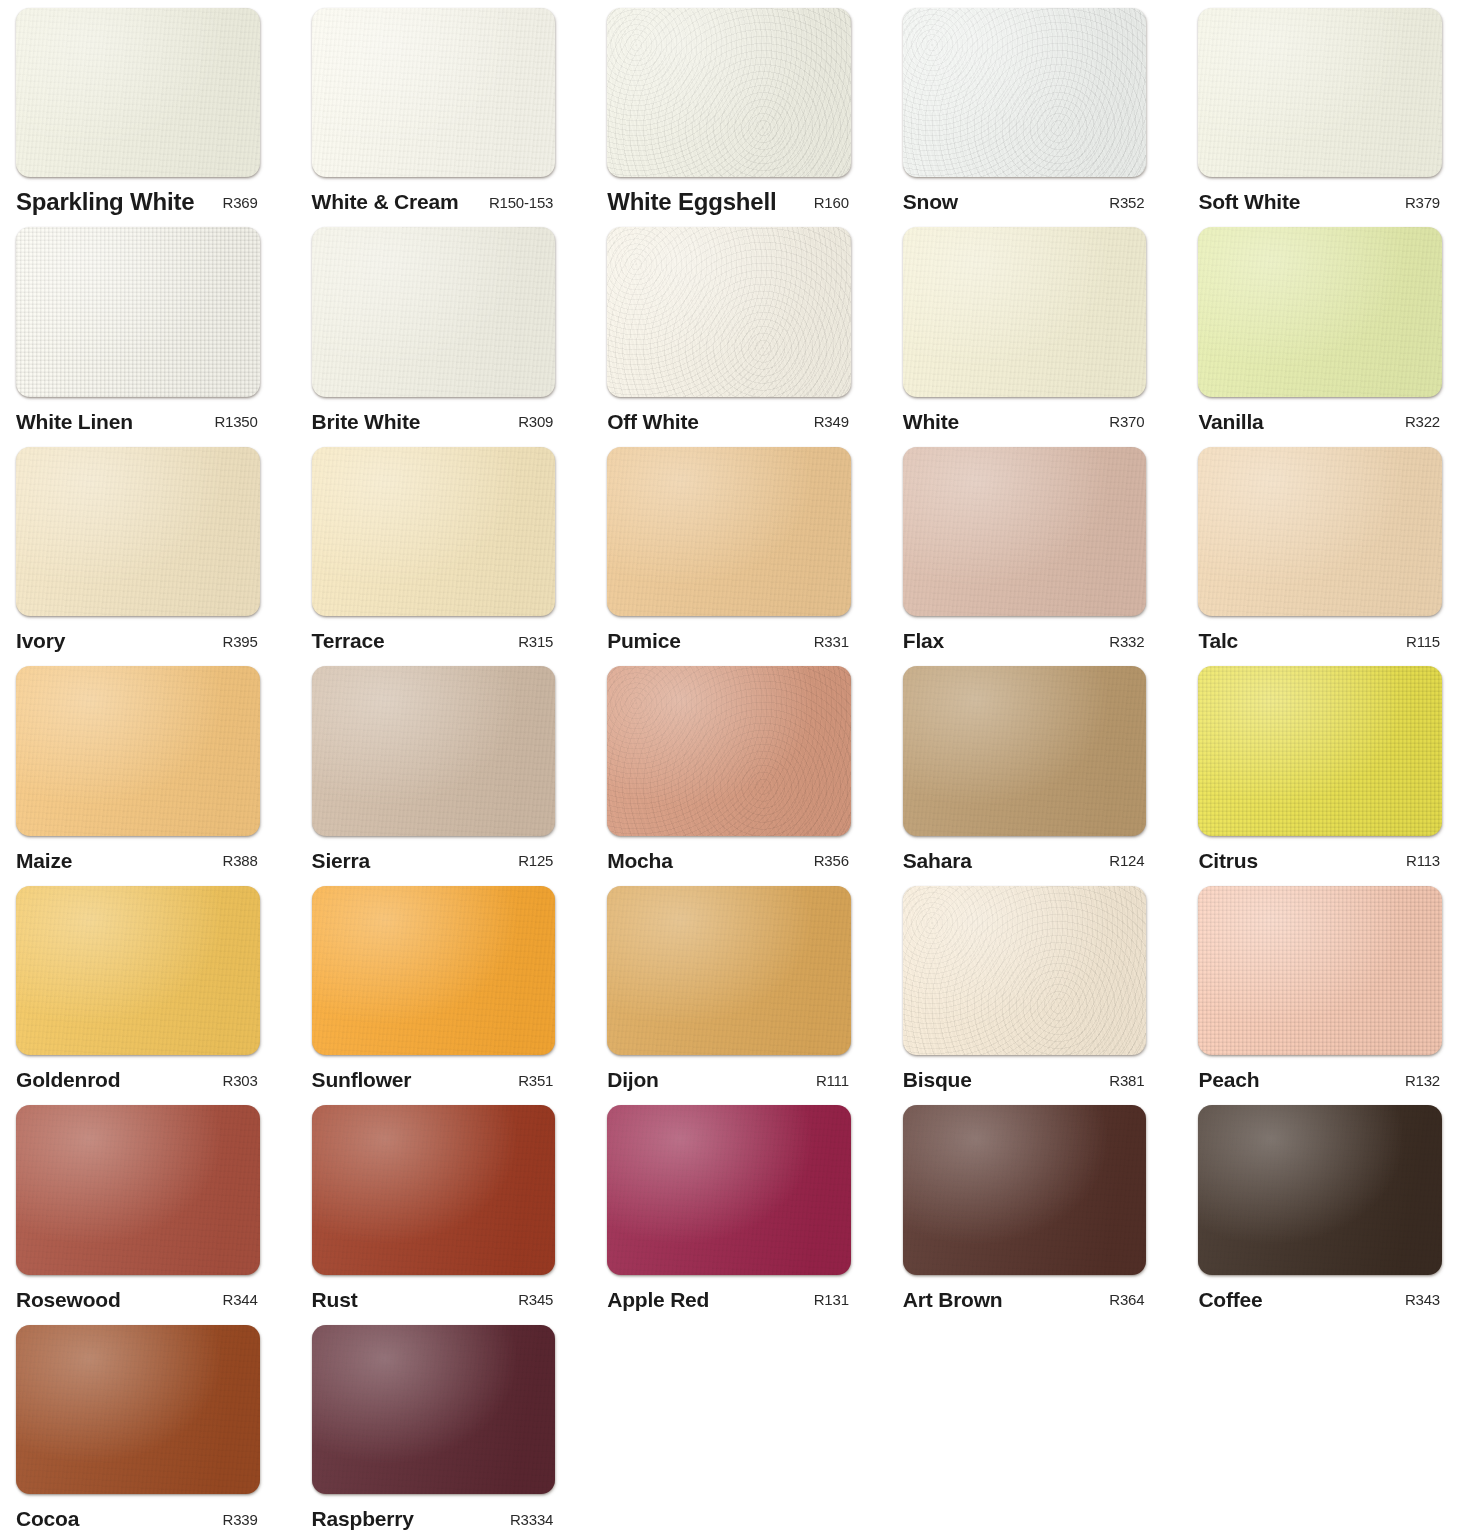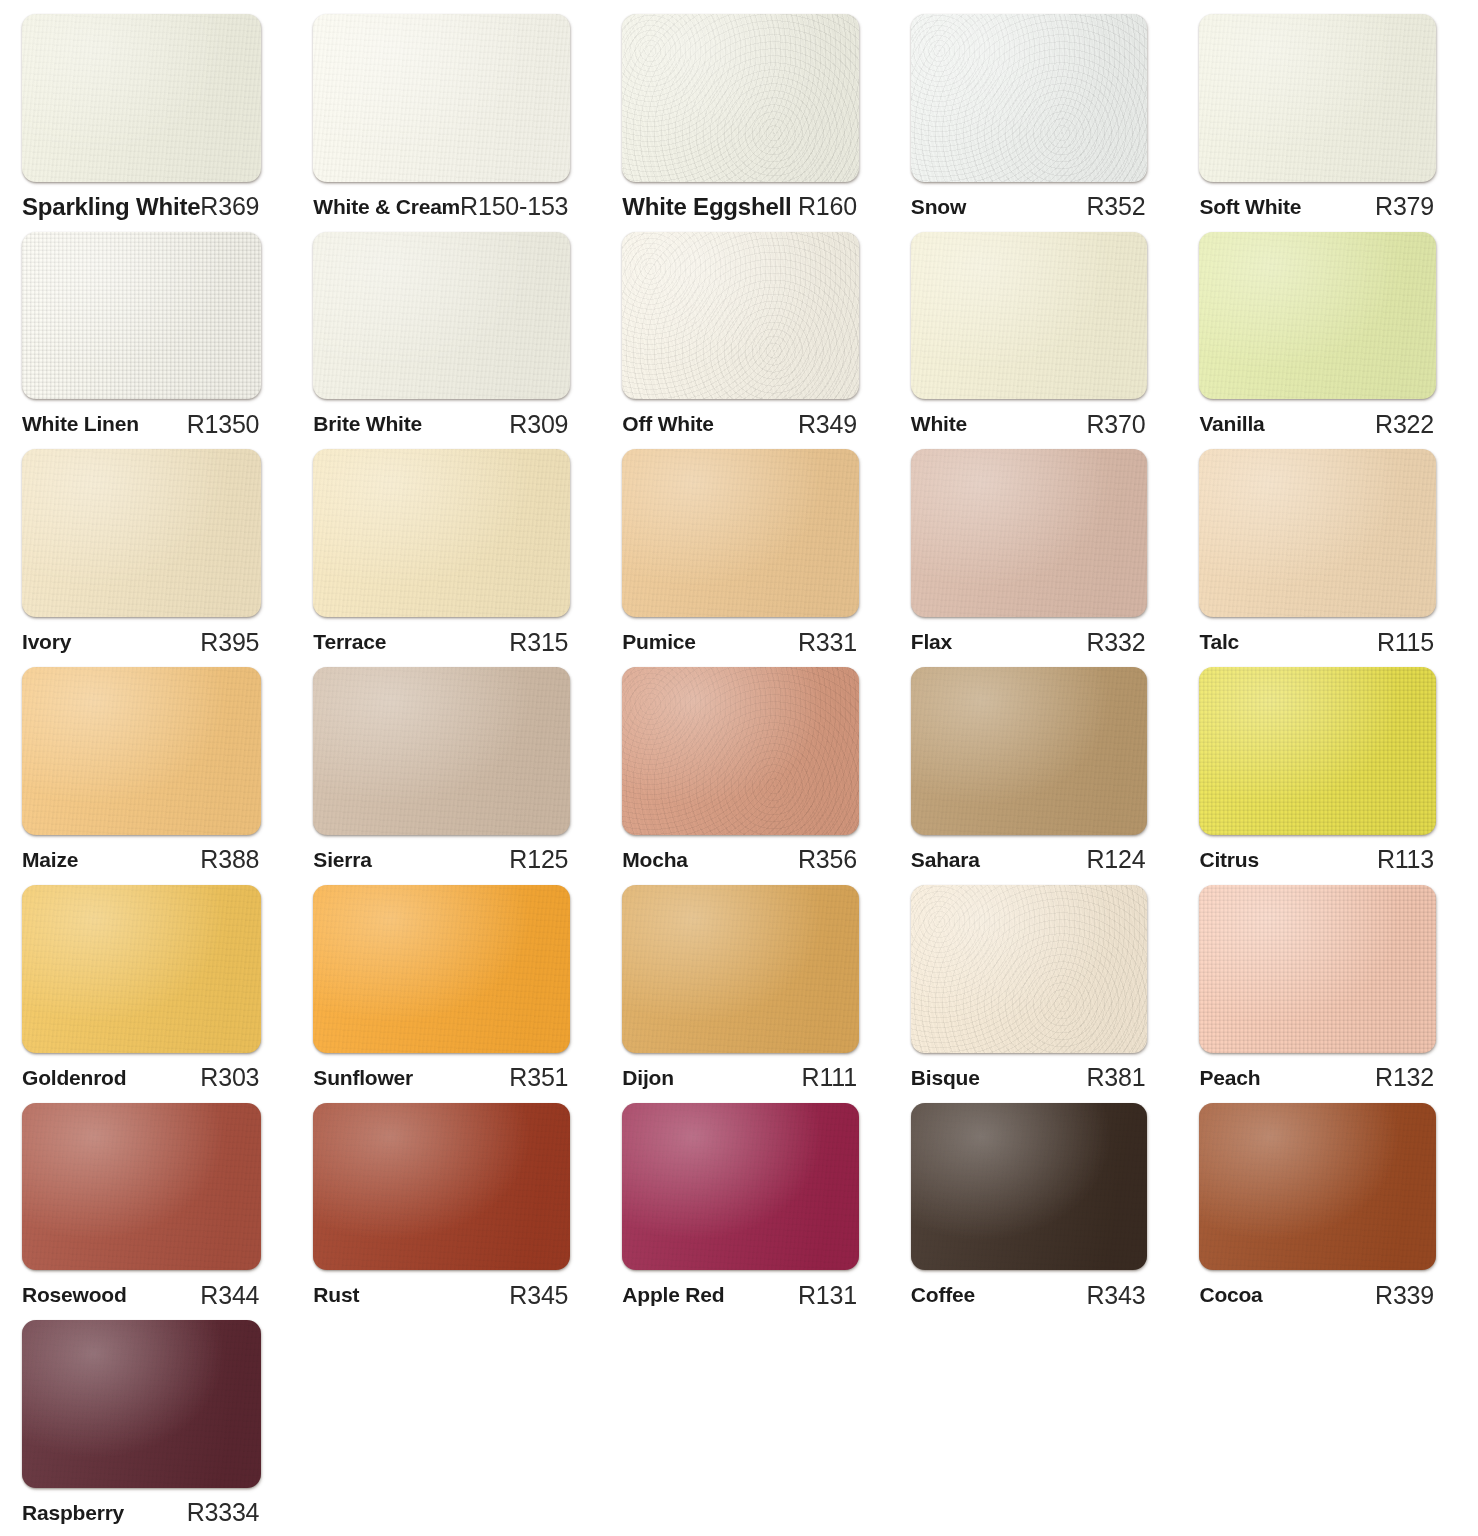--- a/index.html
+++ b/index.html
@@ -16,21 +16,21 @@
   }
   #chart {
     width: 1478px;
     height: 1536px;
     display: grid;
     grid-template-columns: repeat(5, 1fr);
     grid-template-rows: repeat(7, 1fr);
     column-gap: 0px;
     row-gap: 0px;
     box-sizing: border-box;
-    padding: 6px;
+    padding: 0;
   }
   .cell {
     position: relative;
     box-sizing: border-box;
     padding: 8px 14px 0 16px;
     display: flex;
     flex-direction: column;
   }
   .swatch-wrap {
     flex: 1 1 auto;
@@ -109,21 +109,21 @@
   }
   .cname {
     font-weight: 700;
     font-size: 21px;
     color: #1b1b1b;
     letter-spacing: -0.2px;
   }
   .ccode {
     margin-left: auto;
     font-weight: 400;
-    font-size: 25px;
+    font-size: 15px;
     color: #2a2a2a;
     letter-spacing: -0.2px;
   }
   .cname.tight { font-size: 24px; }
 </style>
 </head>
 <body>
 
 <div id="chart">
     <div class="cell">
@@ -373,20 +373,29 @@
       <div class="swatch-wrap">
         <div class="swatch" style="background: rgb(153, 35, 74);"></div>
       </div>
       <div class="caption">
         <span class="cname">Apple Red</span>
         <span class="ccode">R131</span>
       </div>
     </div>
     <div class="cell">
       <div class="swatch-wrap">
+        <div class="swatch" style="background: rgb(84, 48, 40);"></div>
+      </div>
+      <div class="caption">
+        <span class="cname">Art Brown</span>
+        <span class="ccode">R364</span>
+      </div>
+    </div>
+    <div class="cell">
+      <div class="swatch-wrap">
         <div class="swatch" style="background: rgb(59, 44, 34);"></div>
       </div>
       <div class="caption">
         <span class="cname">Coffee</span>
         <span class="ccode">R343</span>
       </div>
     </div>
     <div class="cell">
       <div class="swatch-wrap">
         <div class="swatch" style="background: rgb(155, 74, 34);"></div>

